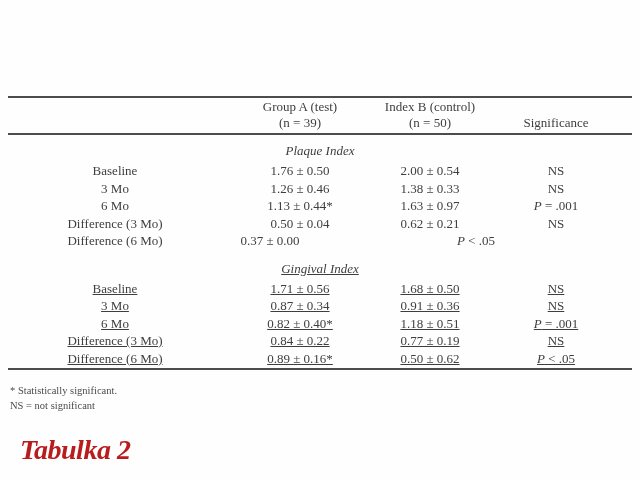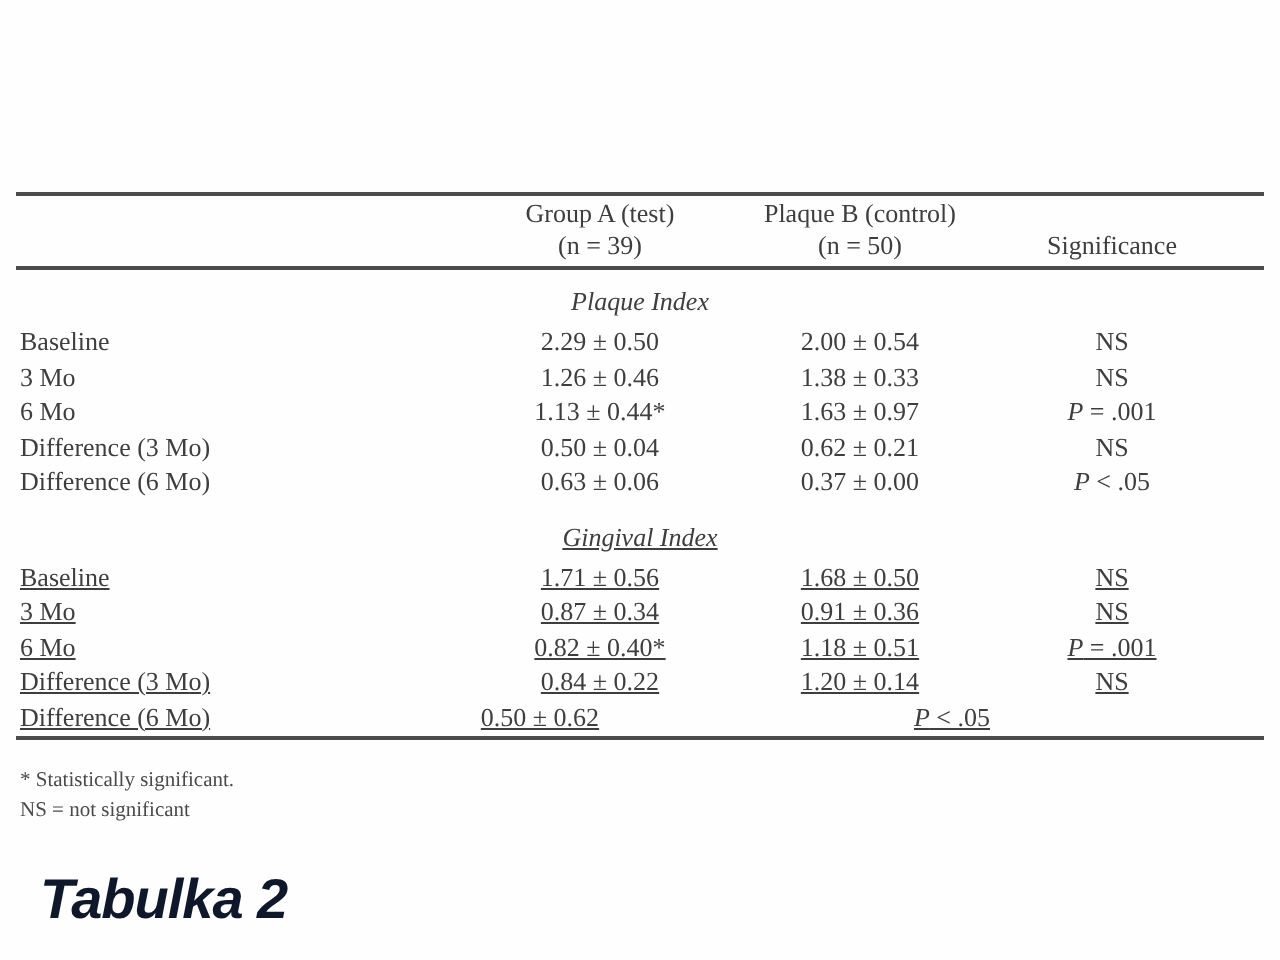--- a/index.html
+++ b/index.html
@@ -27,21 +27,21 @@
 
   .hrow, .drow {
     display: flex;
     align-items: baseline;
     white-space: nowrap;
   }
   .hrow { line-height: 16px; }
   .drow { line-height: 17.5px; }
   .header-block { padding: 1px 0 2px 0; }
 
-  .c-label { width: 212px; text-align: left; padding-left: 2px; }
+  .c-label { width: 212px; text-align: center; padding-left: 2px; }
   .c-a     { width: 160px; text-align: center; }
   .c-b     { width: 100px; text-align: center; }
   .c-sig   { flex: 1;      text-align: center; }
 
   .section-title {
     text-align: center;
     font-style: italic;
     line-height: 17px;
     margin-top: 7px;
     margin-bottom: 3px;
@@ -53,57 +53,57 @@
   .footnotes {
     margin-top: 13px;
     font-size: 10.5px;
     color: #4a4a4a;
     line-height: 15px;
     padding-left: 2px;
   }
   .caption {
     position: absolute;
     left: 20px; top: 434px;
-    font-family: Liberation Sans, sans-serif;
+    font-family: Liberation Serif, serif;
     font-size: 28px;
     font-weight: bold;
     font-style: italic;
-    color: #0f172a;
+    color: #b91c1c;
     letter-spacing: -0.5px;
   }
 </style>
 </head>
 <body>
 
 <div class="scan-table">
   <div class="rule rule-top"></div>
 
   <div class="header-block">
     <div class="hrow">
       <span class="c-label"></span>
       <span class="c-a">Group A (test)</span>
-      <span class="c-b">Plaque B (control)</span>
+      <span class="c-b">Index B (control)</span>
       <span class="c-sig"></span>
     </div>
     <div class="hrow">
       <span class="c-label"></span>
       <span class="c-a">(n = 39)</span>
       <span class="c-b">(n = 50)</span>
       <span class="c-sig">Significance</span>
     </div>
   </div>
 
   <div class="rule rule-mid"></div>
 
   <div>
     <div class="section-title">Plaque Index</div>
 
     <div class="drow">
       <span class="c-label">Baseline</span>
-      <span class="c-a">2.29 ± 0.50</span>
+      <span class="c-a">1.76 ± 0.50</span>
       <span class="c-b">2.00 ± 0.54</span>
       <span class="c-sig"><span class="p-italic"></span><span>NS</span></span>
     </div>
     <div class="drow">
       <span class="c-label">3 Mo</span>
       <span class="c-a">1.26 ± 0.46</span>
       <span class="c-b">1.38 ± 0.33</span>
       <span class="c-sig"><span class="p-italic"></span><span>NS</span></span>
     </div>
     <div class="drow">
@@ -113,21 +113,20 @@
       <span class="c-sig"><span class="p-italic">P</span><span> = .001</span></span>
     </div>
     <div class="drow">
       <span class="c-label">Difference (3 Mo)</span>
       <span class="c-a">0.50 ± 0.04</span>
       <span class="c-b">0.62 ± 0.21</span>
       <span class="c-sig"><span class="p-italic"></span><span>NS</span></span>
     </div>
     <div class="drow">
       <span class="c-label">Difference (6 Mo)</span>
-      <span class="c-a">0.63 ± 0.06</span>
       <span class="c-b">0.37 ± 0.00</span>
       <span class="c-sig"><span class="p-italic">P</span><span> &lt; .05</span></span>
     </div>
   </div>
 
   <div class="section-gap">
     <div class="section-title">Gingival Index</div>
 
     <div class="drow">
       <span class="c-label">Baseline</span>
@@ -143,25 +142,26 @@
     </div>
     <div class="drow">
       <span class="c-label">6 Mo</span>
       <span class="c-a">0.82 ± 0.40*</span>
       <span class="c-b">1.18 ± 0.51</span>
       <span class="c-sig"><span class="p-italic">P</span><span> = .001</span></span>
     </div>
     <div class="drow">
       <span class="c-label">Difference (3 Mo)</span>
       <span class="c-a">0.84 ± 0.22</span>
-      <span class="c-b">1.20 ± 0.14</span>
+      <span class="c-b">0.77 ± 0.19</span>
       <span class="c-sig"><span class="p-italic"></span><span>NS</span></span>
     </div>
     <div class="drow">
       <span class="c-label">Difference (6 Mo)</span>
+      <span class="c-a">0.89 ± 0.16*</span>
       <span class="c-b">0.50 ± 0.62</span>
       <span class="c-sig"><span class="p-italic">P</span><span> &lt; .05</span></span>
     </div>
   </div>
 
   <div class="rule rule-bottom"></div>
 
   <div class="footnotes">
     <div>* Statistically significant.</div>
     <div>NS = not significant</div>

